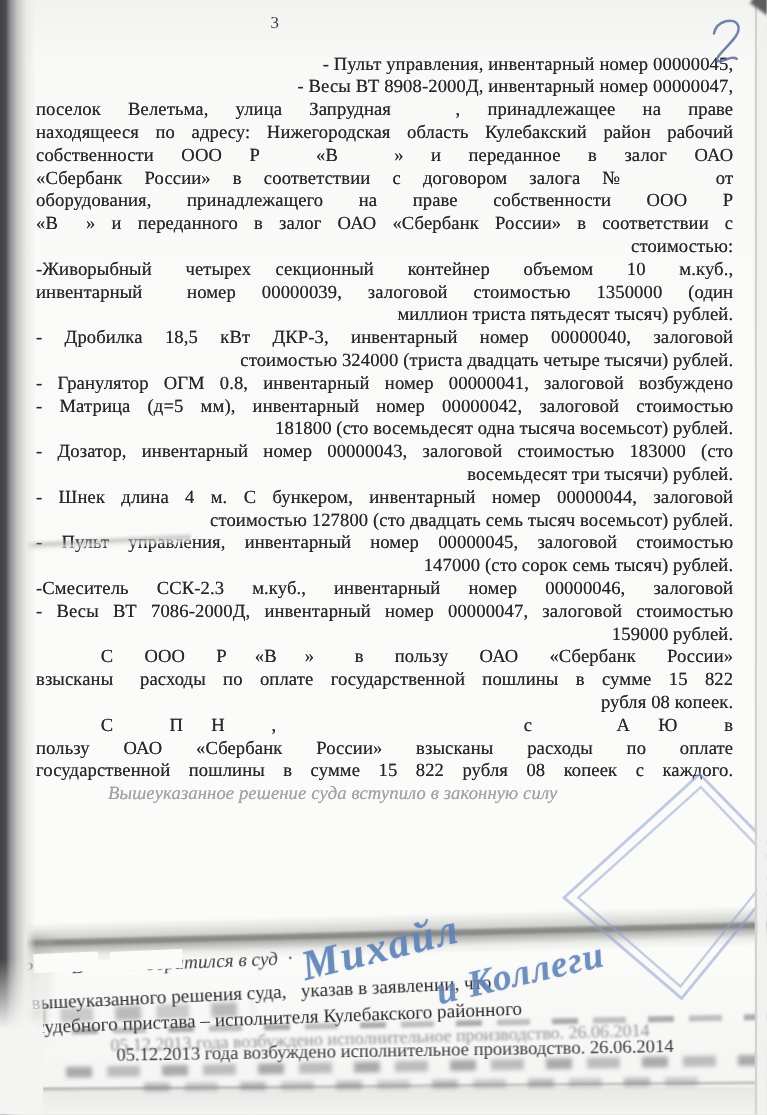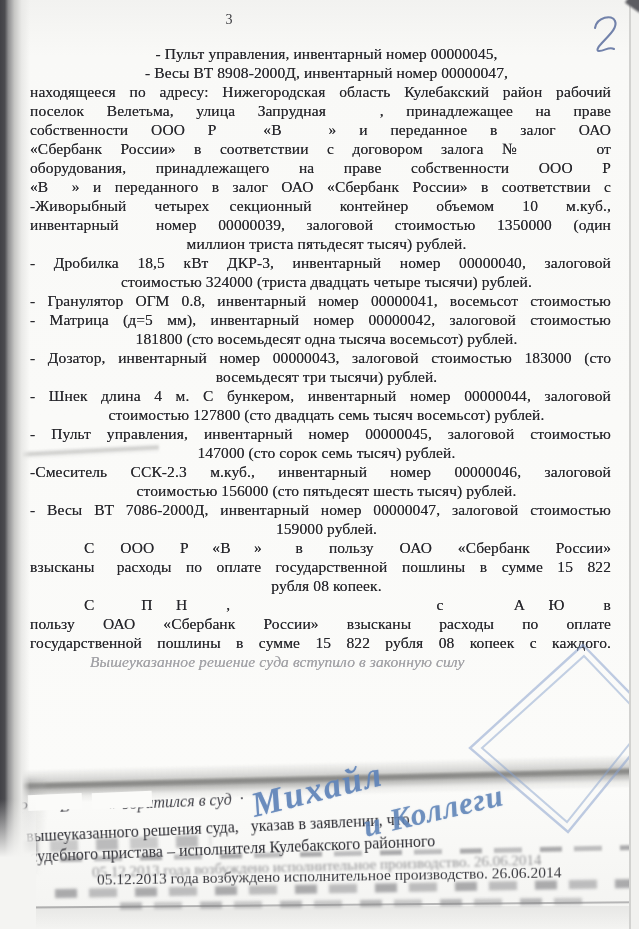--- a/index.html
+++ b/index.html
@@ -17,21 +17,21 @@
     transform:rotate(35deg);filter:blur(1.2px);z-index:52;}
   
   .pageno{position:absolute;left:214px;top:12px;width:30px;text-align:center;
     font-size:14px;color:#3a3a3e;z-index:10;}
   .hand2{position:absolute;left:588px;top:12px;z-index:55;}
   
   .doc{position:absolute;left:30px;top:44px;width:581px;z-index:10;color:#26262b;}
   .ln{height:19px;line-height:19px;font-size:15.5px;letter-spacing:.1px;
     text-shadow:0 0 .45px rgba(40,40,45,.75);}
   .ln.j{text-align:justify;text-align-last:justify;}
-  .ln.l{text-align:center;margin-left:12px;}
+  .ln.l{text-align:right;margin-left:12px;}
   .ln.ind{text-indent:54px;}
   .ln.fade{color:#71717a;opacity:.62;filter:blur(.45px);font-style:italic;text-indent:60px;}
   
   .crease1{position:absolute;top:448px;left:-6px;width:165px;height:9px;z-index:12;
     transform:rotate(-3deg);filter:blur(.9px);
     background:linear-gradient(180deg,rgba(150,150,148,0),rgba(150,150,148,.5) 40%,rgba(235,235,233,.85) 70%,rgba(235,235,233,0));}
   .foldband{position:absolute;top:762px;left:-8px;width:660px;height:34px;z-index:15;
     transform:rotate(-1.4deg);filter:blur(.7px);
     background:linear-gradient(180deg,rgba(140,140,138,0),rgba(150,150,148,.38) 35%,rgba(100,100,98,.5) 58%,rgba(175,175,173,.22) 80%,rgba(200,200,198,0));}
   .foldcore{position:absolute;top:776px;left:-8px;width:660px;height:5px;z-index:15;
@@ -74,42 +74,42 @@
 <div class="screen">
 
   <div class="pageno">3</div>
   <svg class="hand2" width="36" height="48" viewBox="0 0 36 48" aria-label="2">
     <path d="M7,16 C9,5 24,2 27,9 C30,16 20,24 13,32 C10,35 8,39 11,39 C17,39 21,34 26,37" fill="none" stroke="#5b6d9e" stroke-width="2.1" stroke-linecap="round" opacity="0.85"></path>
   </svg>
 
   <div class="doc" id="doc">
       <div class="ln l">- Пульт управления, инвентарный номер 00000045,</div>
       <div class="ln l">- Весы ВТ 8908-2000Д, инвентарный номер 00000047,</div>
+      <div class="ln j">поселок Велетьма, улица Запрудная   , принадлежащее на праве</div>
       <div class="ln j">находящееся по адресу: Нижегородская область Кулебакский район рабочий</div>
-      <div class="ln j">поселок Велетьма, улица Запрудная   , принадлежащее на праве</div>
       <div class="ln j">собственности ООО Р   «В   » и переданное в залог ОАО</div>
       <div class="ln j">«Сбербанк России» в соответствии с договором залога №    от</div>
       <div class="ln j">оборудования, принадлежащего на праве собственности ООО Р</div>
       <div class="ln j">«В  » и переданного в залог ОАО «Сбербанк России» в соответствии с</div>
+      <div class="ln l">стоимостью:</div>
       <div class="ln j">-Живорыбный  четырех секционный  контейнер  объемом  10  м.куб.,</div>
       <div class="ln j">инвентарный  номер 00000039, залоговой стоимостью 1350000 (один</div>
       <div class="ln l">миллион триста пятьдесят тысяч) рублей.</div>
       <div class="ln j">- Дробилка 18,5 кВт ДКР-3, инвентарный номер 00000040, залоговой</div>
       <div class="ln l">стоимостью 324000 (триста двадцать четыре тысячи) рублей.</div>
-      <div class="ln j">- Гранулятор ОГМ 0.8, инвентарный номер 00000041, восемьсот стоимостью</div>
+      <div class="ln j">- Гранулятор ОГМ 0.8, инвентарный номер 00000041, залоговой возбуждено</div>
       <div class="ln j">- Матрица (д=5 мм), инвентарный номер 00000042, залоговой стоимостью</div>
       <div class="ln l">181800 (сто восемьдесят одна тысяча восемьсот) рублей.</div>
       <div class="ln j">- Дозатор, инвентарный номер 00000043, залоговой стоимостью 183000 (сто</div>
       <div class="ln l">восемьдесят три тысячи) рублей.</div>
       <div class="ln j">- Шнек длина 4 м. С бункером, инвентарный номер 00000044, залоговой</div>
       <div class="ln l">стоимостью 127800 (сто двадцать семь тысяч восемьсот) рублей.</div>
       <div class="ln j">- Пульт управления, инвентарный номер 00000045, залоговой стоимостью</div>
       <div class="ln l">147000 (сто сорок семь тысяч) рублей.</div>
       <div class="ln j">-Смеситель ССК-2.3 м.куб., инвентарный номер 00000046, залоговой</div>
-      <div class="ln l">стоимостью 156000 (сто пятьдесят шесть тысяч) рублей.</div>
       <div class="ln j">- Весы ВТ 7086-2000Д, инвентарный номер 00000047, залоговой стоимостью</div>
       <div class="ln l">159000 рублей.</div>
       <div class="ln j ind">С ООО Р  «В  »  в пользу ОАО «Сбербанк России»</div>
       <div class="ln j">взысканы  расходы по оплате государственной пошлины в сумме 15 822</div>
       <div class="ln l">рубля 08 копеек.</div>
       <div class="ln j ind">С   П  Н   , с     А  Ю   в</div>
       <div class="ln j">пользу  ОАО  «Сбербанк  России»  взысканы  расходы  по  оплате</div>
       <div class="ln j">государственной пошлины в сумме 15 822 рубля 08 копеек с каждого.</div>
       <div class="ln fade">Вышеуказанное решение суда вступило в законную силу</div>
     </div>

